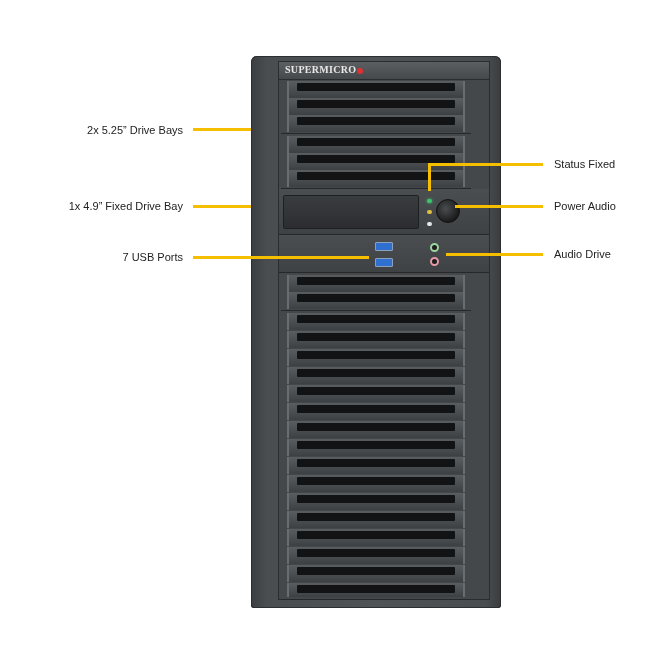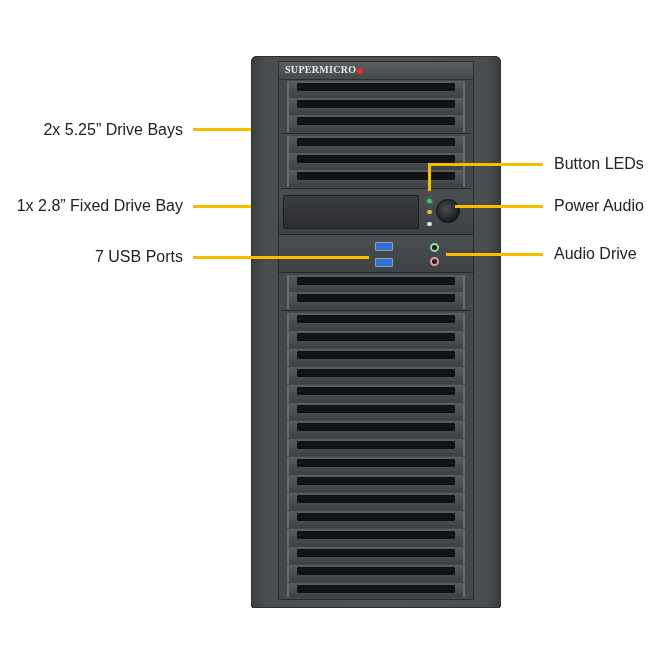--- a/index.html
+++ b/index.html
@@ -1,34 +1,34 @@
 <!DOCTYPE html>
 <html><head>
 <meta charset="utf-8">
 <style>
   html, body { margin:0; padding:0; }
   body {
     width:664px; height:664px; background:#ffffff; position:relative; overflow:hidden;
     font-family:"Liberation Sans", sans-serif;
   }
   .label {
-    position:absolute; font-size:16px; color:#222222; white-space:nowrap; line-height:18px;
+    position:absolute; font-size:11px; color:#222222; white-space:nowrap; line-height:18px;
   }
   .label.left { text-align:right; }
   .leader { position:absolute; background:#f5bf00; }
 
   
   .chassis {
     position:absolute; left:251px; top:56px; width:250px; height:552px;
     background:linear-gradient(90deg,#3b3e40 0%,#4a4d50 6%,#505356 50%,#4a4d50 94%,#3a3d3f 100%);
     border-radius:6px 6px 3px 3px;
     box-shadow: inset 0 0 0 1px #2c2e30;
   }
   .bezel {
-    position:absolute; left:27px; top:5px; width:196px; height:539px;
+    position:absolute; left:27px; top:5px; width:212px; height:539px;
     background:#45484b; border:1px solid #2a2c2e; box-sizing:border-box;
   }
   .logo-strip {
     position:absolute; left:0; top:0; width:100%; height:17px;
     background:linear-gradient(180deg,#5c5f62,#46494c);
     border-bottom:1px solid #2a2c2e;
   }
   .logo {
     position:absolute; left:6px; top:2px; font-family:"Liberation Serif", serif;
     font-size:10px; color:#e8e8e8; letter-spacing:0.3px; font-weight:bold;
@@ -75,26 +75,26 @@
     position:absolute; width:9px; height:9px; border-radius:50%; box-sizing:border-box;
     background:#1c1c1c;
   }
 </style>
 </head>
 <body>
 
 <div class="label left" style="right:481px; top:121px;">2x 5.25” Drive Bays</div>
 <div class="leader" style="left:193px; top:128px; width:73px; height:3px;"></div>
 
-<div class="label left" style="right:481px; top:197px;">1x 2.8” Fixed Drive Bay</div>
+<div class="label left" style="right:481px; top:197px;">1x 4.9” Fixed Drive Bay</div>
 <div class="leader" style="left:193px; top:205px; width:75px; height:3px;"></div>
 
 <div class="label left" style="right:481px; top:248px;">7 USB Ports</div>
 
-<div class="label" style="left:554px; top:155px;">Button LEDs</div>
+<div class="label" style="left:554px; top:155px;">Status Fixed</div>
 <div class="label" style="left:554px; top:197px;">Power Audio</div>
 <div class="label" style="left:554px; top:245px;">Audio Drive</div>
 
 <div class="chassis">
   <div class="bezel">
 
     <div class="logo-strip">
       <span class="logo">
         <span>SUPERMICRO</span><span class="logo-dot"></span>
       </span>

